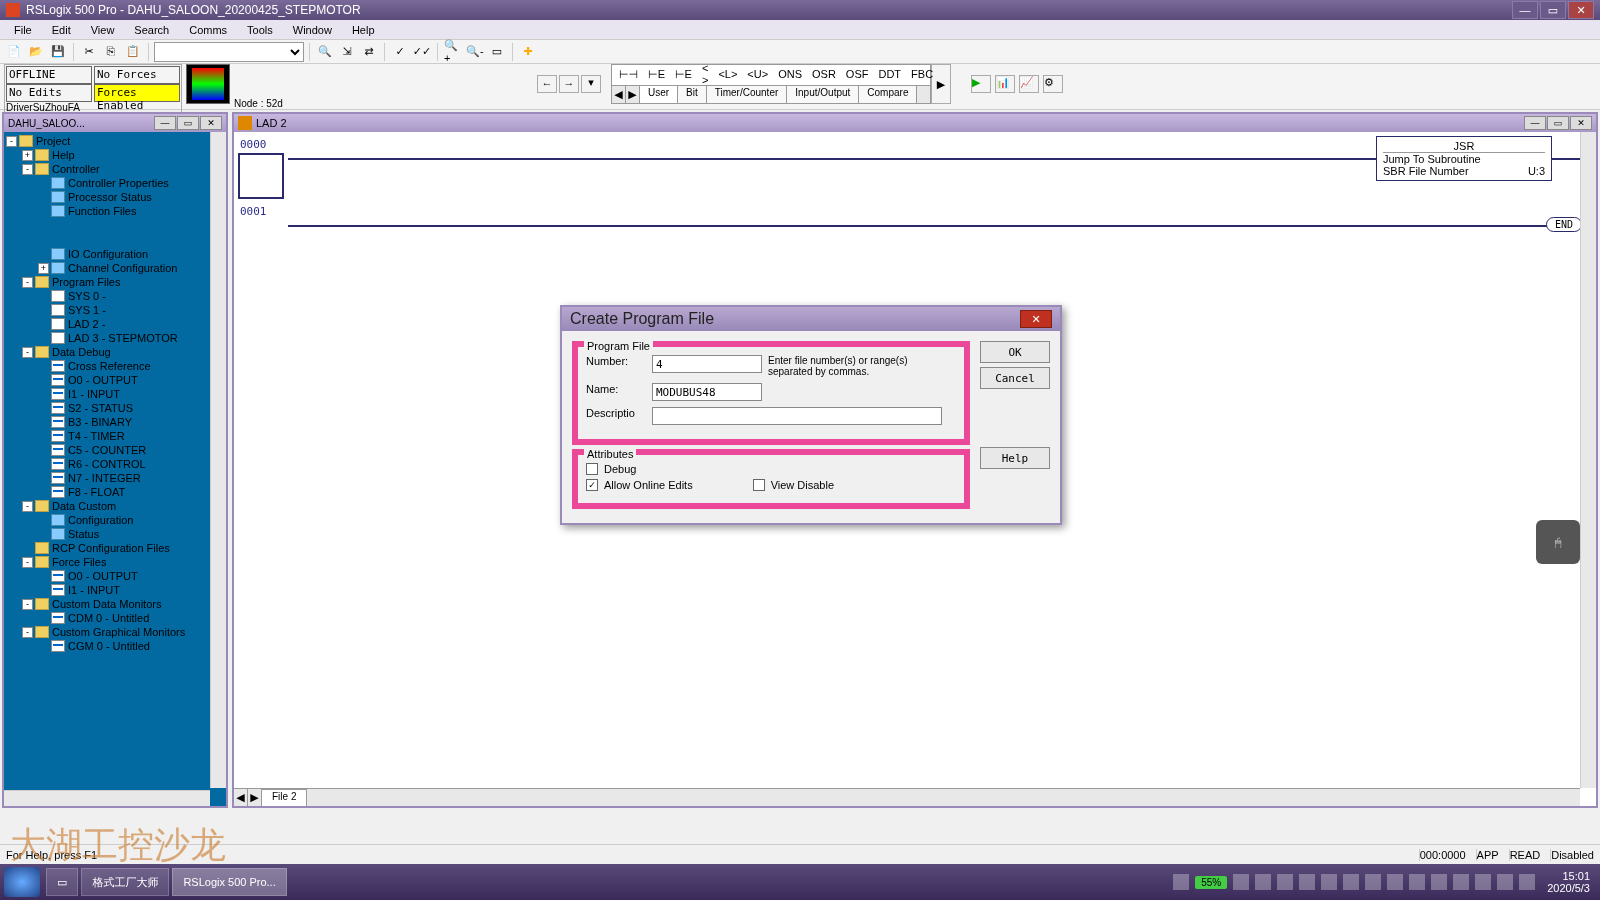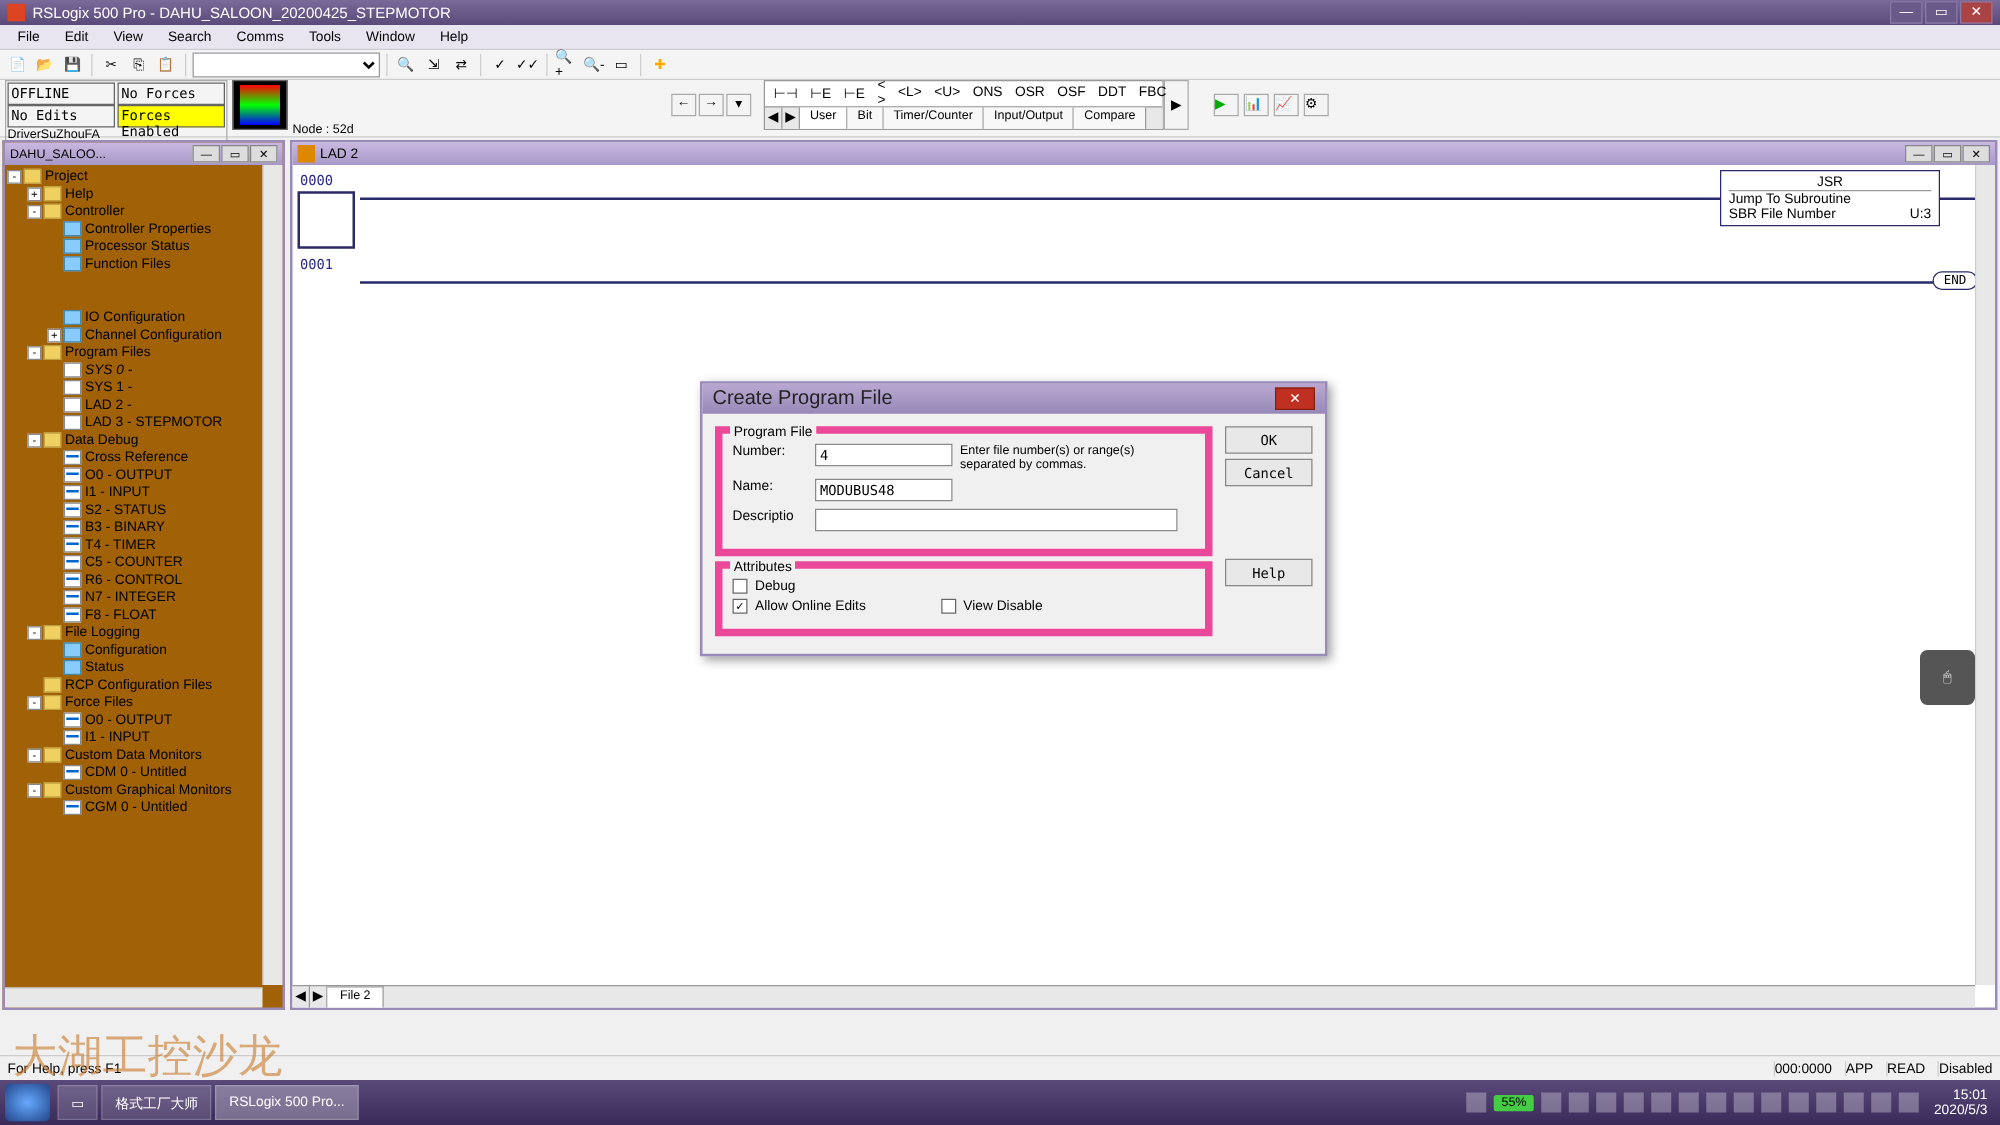--- a/index.html
+++ b/index.html
@@ -44,21 +44,21 @@
 .instr-tab { padding: 1px 8px; border-right: 1px solid #999; cursor: pointer; background: #f8f8f8; font-size: 10px; }
 .instr-tab.active { background: #fff; }
 
 .run-btns { display: flex; gap: 4px; margin-left: 20px; }
 .run-btn { width: 20px; height: 18px; border: 1px solid #aaa; cursor: pointer; }
 
 
 .main { display: flex; height: 700px; position: relative; }
 
 
-.tree-panel { width: 226px; background: #a16207; border: 2px solid #9a8aba; margin: 2px; position: relative; }
+.tree-panel { width: 226px; background: #0369a1; border: 2px solid #9a8aba; margin: 2px; position: relative; }
 .tree-titlebar { height: 18px; background: linear-gradient(to bottom, #c8b8e0, #a898c8); display: flex; align-items: center; padding: 0 4px; }
 .tree-title { flex: 1; font-size: 10px; }
 .tree-win-btn { width: 22px; height: 14px; border: 1px solid #888; background: #ddd; margin-left: 1px; cursor: pointer; text-align: center; line-height: 12px; font-size: 9px; }
 .tree-body { overflow: auto; height: 660px; padding: 2px; }
 .tree-node { display: flex; align-items: center; padding: 1px 0; cursor: pointer; white-space: nowrap; }
 .tree-toggle { width: 11px; height: 11px; border: 1px solid #888; text-align: center; line-height: 9px; font-size: 9px; margin-right: 2px; cursor: pointer; background: #fff; }
 .tree-spacer { width: 13px; display: inline-block; }
 .tree-icon { width: 14px; height: 12px; margin-right: 3px; display: inline-block; }
 .folder-icon { background: #f0d060; border: 1px solid #c0a040; }
 .file-icon { background: #fff; border: 1px solid #888; }
@@ -277,21 +277,21 @@
         <div class="tree-node" style="padding-left: 32px;">
           <span class="tree-toggle">+</span>
           <span class="tree-icon prop-icon"></span>
           <span>Channel Configuration</span>
         </div>
         <div class="tree-node" style="padding-left: 16px;">
           <span class="tree-toggle">-</span>
           <span class="tree-icon folder-icon"></span>
           <span>Program Files</span>
         </div>
-        <div class="tree-node" style="padding-left: 32px; font-style: italic;">
+        <div class="tree-node" style="padding-left: 32px;">
           <span class="tree-spacer"></span>
           <span class="tree-icon file-icon"></span>
           <span>SYS 0 -</span>
         </div>
         <div class="tree-node" style="padding-left: 32px;">
           <span class="tree-spacer"></span>
           <span class="tree-icon file-icon"></span>
           <span>SYS 1 -</span>
         </div>
         <div class="tree-node" style="padding-left: 32px;">
@@ -355,21 +355,21 @@
           <span>N7 - INTEGER</span>
         </div>
         <div class="tree-node" style="padding-left: 32px;">
           <span class="tree-spacer"></span>
           <span class="tree-icon data-icon"></span>
           <span>F8 - FLOAT</span>
         </div>
         <div class="tree-node" style="padding-left: 16px;">
           <span class="tree-toggle">-</span>
           <span class="tree-icon folder-icon"></span>
-          <span>File Logging</span>
+          <span>Data Custom</span>
         </div>
         <div class="tree-node" style="padding-left: 32px;">
           <span class="tree-spacer"></span>
           <span class="tree-icon prop-icon"></span>
           <span>Configuration</span>
         </div>
         <div class="tree-node" style="padding-left: 32px;">
           <span class="tree-spacer"></span>
           <span class="tree-icon prop-icon"></span>
           <span>Status</span>

